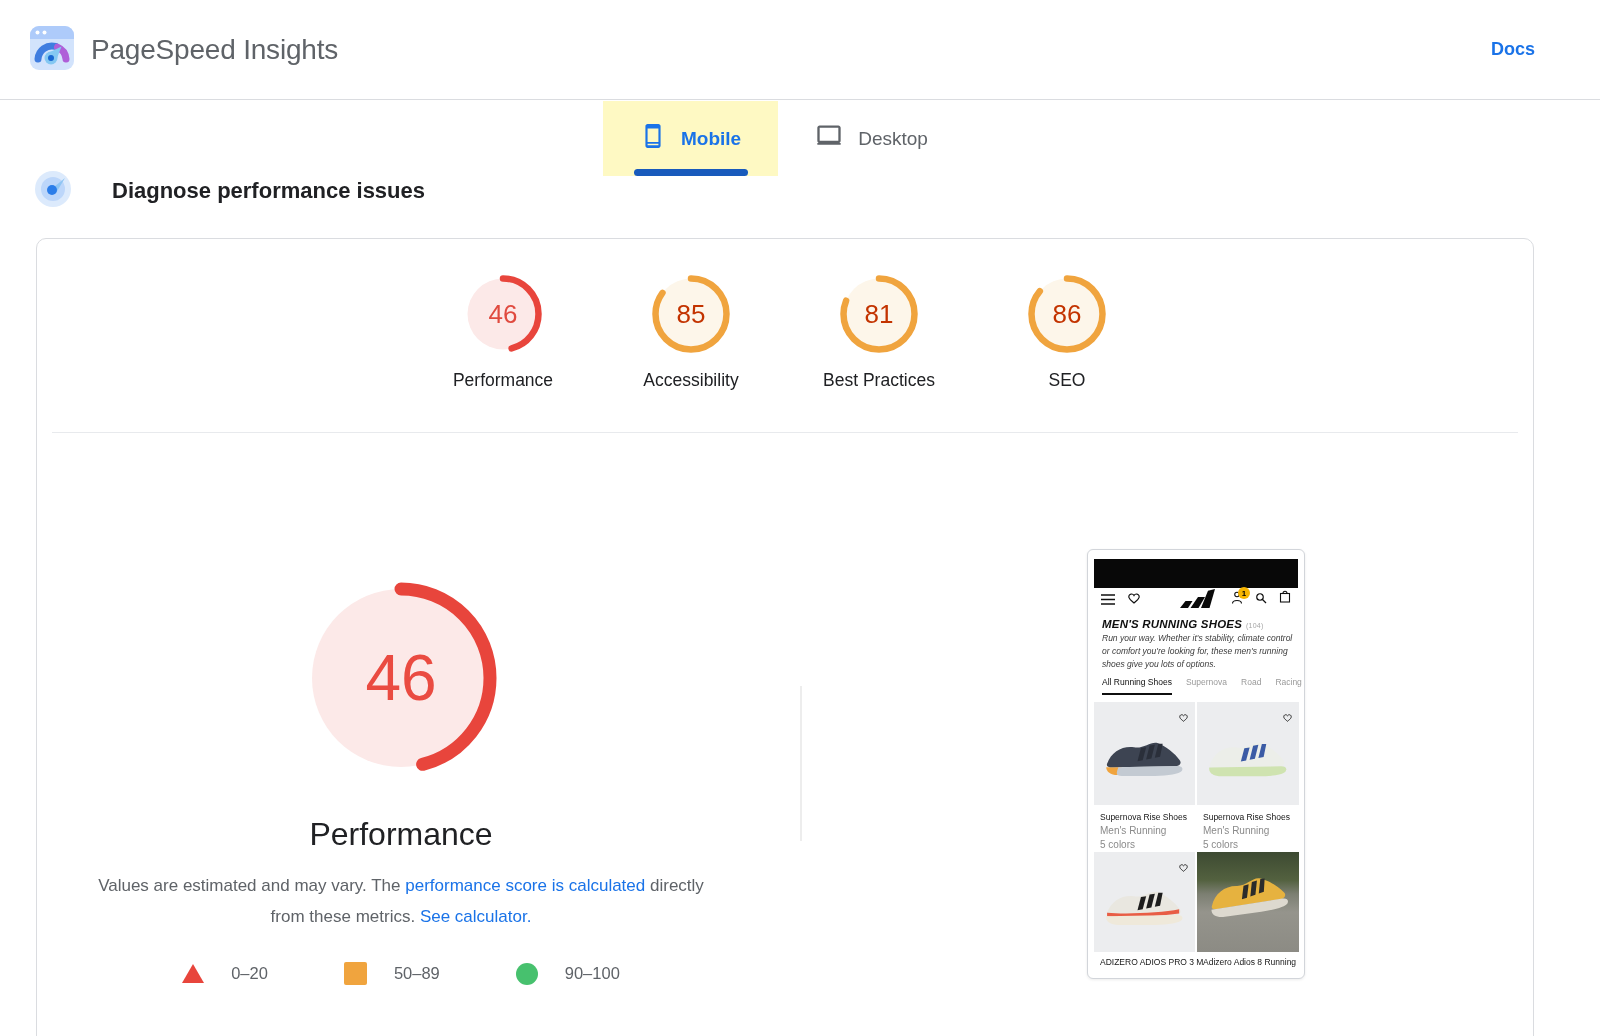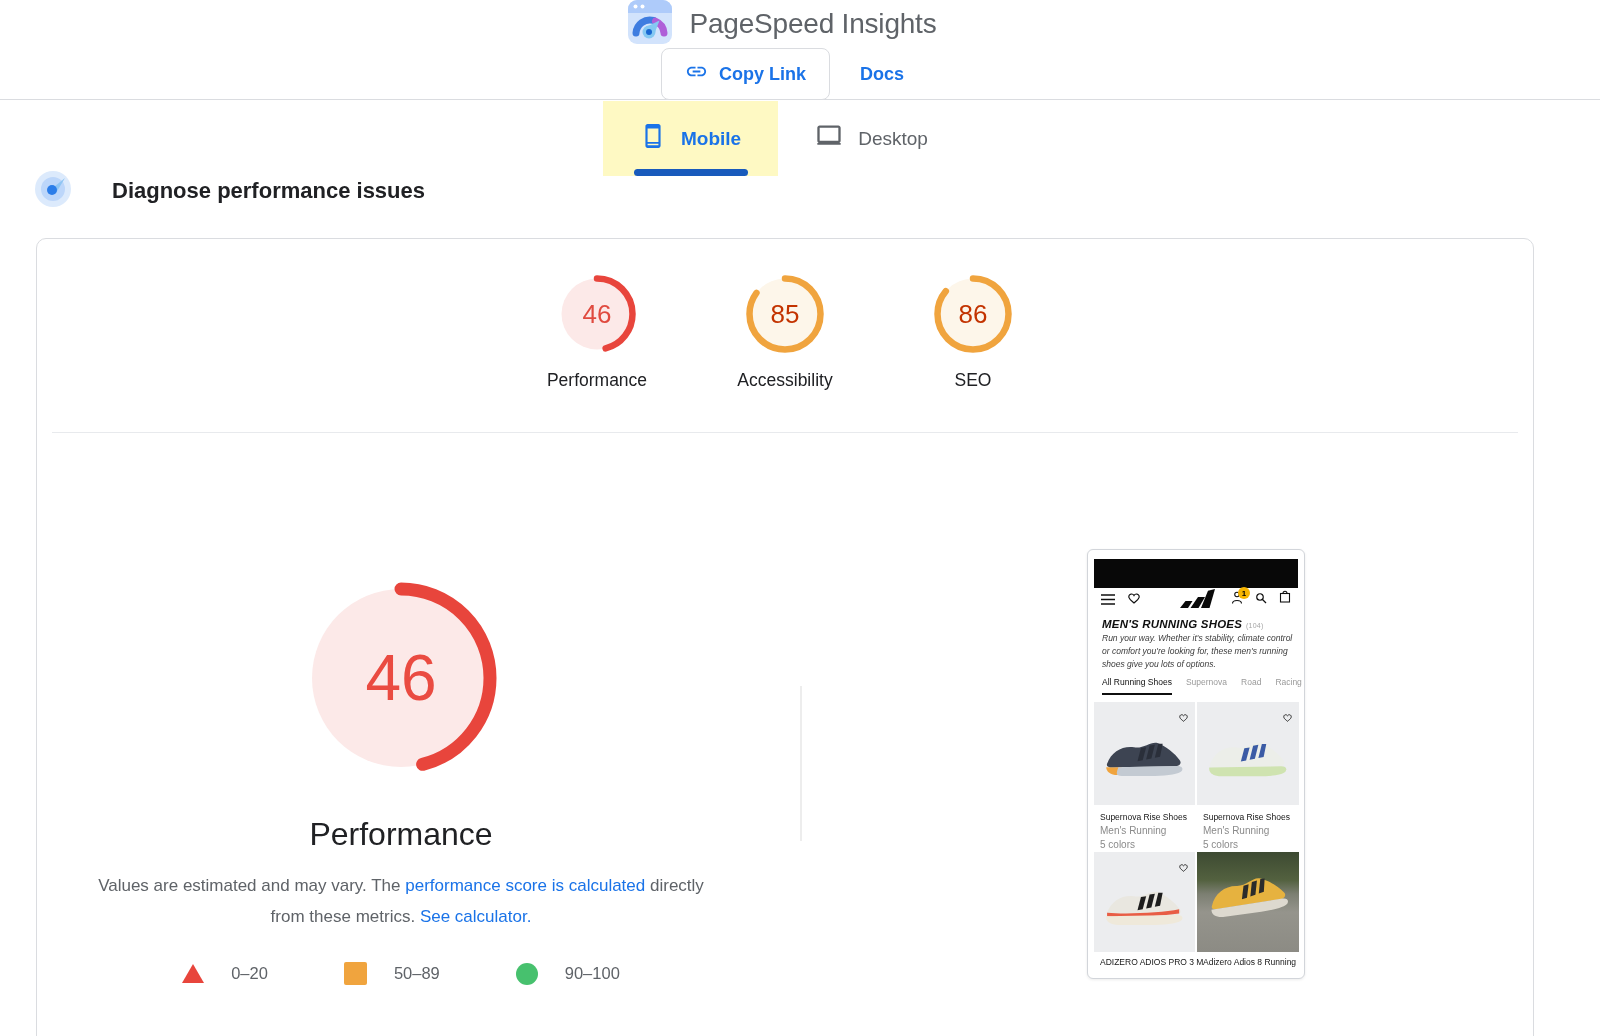--- a/index.html
+++ b/index.html
@@ -3,21 +3,21 @@
 <meta charset="utf-8">
 <style>
   * { margin:0; padding:0; box-sizing:border-box; }
   html,body { width:1600px; height:1036px; overflow:hidden; background:#fff;
     font-family:"Liberation Sans", sans-serif; color:#202124; }
   body { position:relative; }
 
   
   .header { position:absolute; top:0; left:0; width:1600px; height:100px;
     border-bottom:1px solid #dadce0; display:flex; align-items:center;
-    justify-content:space-between; padding:0 65px 0 30px; background:#fff;flex-direction:column; }
+    justify-content:space-between; padding:0 65px 0 30px; background:#fff; }
   .brand { display:flex; align-items:center; gap:17px; }
   .brand-title { font-size:28px; color:#5f6368; letter-spacing:-0.2px; }
   .header-actions { display:flex; align-items:center; gap:30px; }
   .copy-btn { display:flex; align-items:center; gap:11px; height:52px; padding:0 23px;
     border:1px solid #dadce0; border-radius:8px; background:#fff; color:#1a73e8;
     font-size:18px; font-weight:bold; cursor:pointer; font-family:inherit; }
   .docs-link { color:#1a73e8; font-size:18px; font-weight:bold; text-decoration:none; cursor:pointer; }
 
   
   .tabs { position:absolute; top:101px; left:603px; display:flex; }
@@ -107,28 +107,20 @@
         <path d="M8 33 A14 14 0 0 1 25.5 20.4" stroke="#3f7de0" stroke-width="7" fill="none" stroke-linecap="round"></path>
         <path d="M27.5 21.2 A14 14 0 0 1 36 33" stroke="#af5fd8" stroke-width="7" fill="none" stroke-linecap="round"></path>
         <polygon points="17,27.5 31.5,20.5 25.5,36" fill="#85c8f2"></polygon>
         <circle cx="21" cy="32" r="6.5" fill="#85c8f2"></circle>
         <circle cx="21" cy="32" r="3" fill="#1967d2"></circle>
       </svg>
     </span>
     <span class="brand-title">PageSpeed Insights</span>
   </div>
   <div class="header-actions">
-    <button class="copy-btn">
-      <span>
-        <svg width="23" height="23" viewBox="0 0 24 24" fill="#1a73e8">
-          <path d="M3.9,12c0-1.71,1.39-3.1,3.1-3.1h4V7H7c-2.76,0-5,2.24-5,5s2.24,5,5,5h4v-1.9H7C5.29,15.1,3.9,13.71,3.9,12z M8,13h8v-2H8V13z M17,7h-4v1.9h4c1.71,0,3.1,1.39,3.1,3.1s-1.39,3.1-3.1,3.1h-4V17h4c2.76,0,5-2.24,5-5S19.76,7,17,7z"></path>
-        </svg>
-      </span>
-      <span>Copy Link</span>
-    </button>
     <a class="docs-link">Docs</a>
   </div>
 </div>
 
 <div class="tabs">
   <div class="tab active">
     <span>
       <svg width="26" height="26" viewBox="0 0 24 24" fill="#1a73e8">
         <path d="M17 1.01 7 1c-1.1 0-2 .9-2 2v18c0 1.1.9 2 2 2h10c1.1 0 2-.9 2-2V3c0-1.1-.9-1.99-2-1.99zM17 17.5H7V5h10v12.5z M17 20.5H7v-1.4h10v1.4z"></path>
       </svg>
@@ -177,20 +169,30 @@
       <div class="score-gauge">
         <svg width="78" height="78" viewBox="0 0 78 78">
           <circle class="gfill" cx="39" cy="39" r="35.5"></circle>
           <circle class="garc" cx="39" cy="39" r="35.5" fill="none" stroke-width="6.5" stroke-linecap="round" transform="rotate(-90 39 39)" stroke-dasharray="189.59511664414404 223.05307840487532"></circle>
         </svg>
         <span class="score-num">85</span>
       </div>
       <span class="score-label">Accessibility</span>
     </div>
 
+    <div class="score avg">
+      <div class="score-gauge">
+        <svg width="78" height="78" viewBox="0 0 78 78">
+          <circle class="gfill" cx="39" cy="39" r="35.5"></circle>
+          <circle class="garc" cx="39" cy="39" r="35.5" fill="none" stroke-width="6.5" stroke-linecap="round" transform="rotate(-90 39 39)" stroke-dasharray="180.672993507949 223.05307840487532"></circle>
+        </svg>
+        <span class="score-num">81</span>
+      </div>
+      <span class="score-label">Best Practices</span>
+    </div>
 
     <div class="score avg">
       <div class="score-gauge">
         <svg width="78" height="78" viewBox="0 0 78 78">
           <circle class="gfill" cx="39" cy="39" r="35.5"></circle>
           <circle class="garc" cx="39" cy="39" r="35.5" fill="none" stroke-width="6.5" stroke-linecap="round" transform="rotate(-90 39 39)" stroke-dasharray="191.82564742819278 223.05307840487532"></circle>
         </svg>
         <span class="score-num">86</span>
       </div>
       <span class="score-label">SEO</span>

